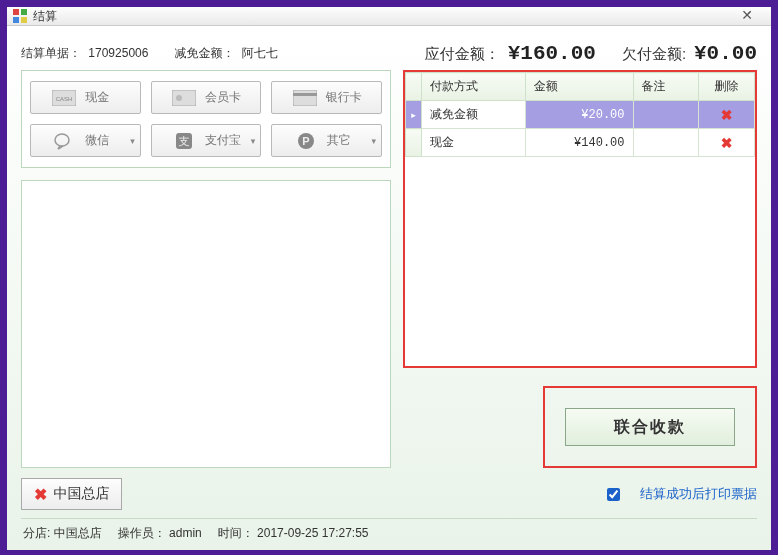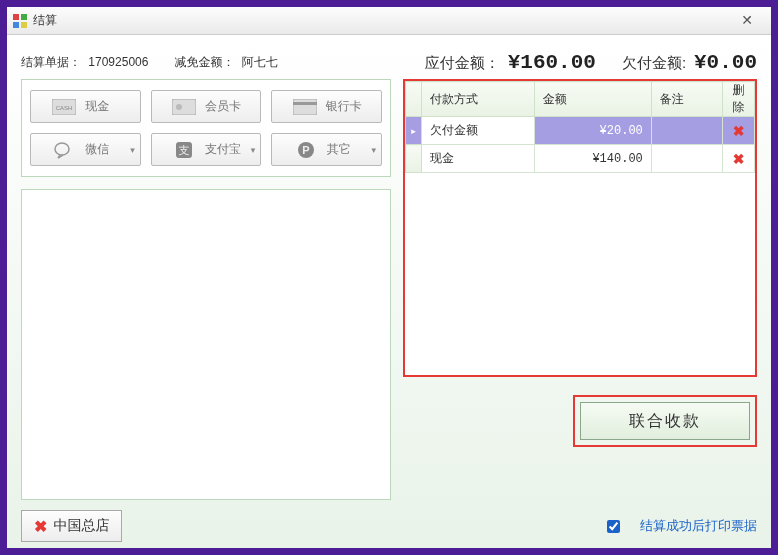--- a/index.html
+++ b/index.html
@@ -30,25 +30,25 @@
     .table-wrap { border: 2px solid #e53935; background: #fff; height: 298px; display: flex; flex-direction: column; }
     table { border-collapse: collapse; width: 100%; }
     thead th { background: linear-gradient(#f7fbf4,#e9f2e4); border: 1px solid #cfe0cb; height: 28px; font-weight: normal; color: #333; text-align: left; padding: 0 8px; }
     thead th:last-child { text-align: center; }
     tbody td { border: 1px solid #d4e4d0; height: 28px; padding: 0 8px; color: #333; }
     tbody tr.selected td { background: #a59ee3; color: #fff; }
     tbody tr.selected td.sel-cell { background: #fff; color: #333; }
     .rowhead { width: 16px; background: linear-gradient(#f7fbf4,#e9f2e4); border: 1px solid #cfe0cb; text-align: center; padding: 0 2px; color: #666; font-size: 9px; }
     thead th.rowhead-th { width: 16px; padding: 0; }
     .amt-col { text-align: right; font-family: "Courier New", monospace; }
-    .del-col { text-align: center; width: 32px; }
+    .del-col { text-align: center; width: 56px; }
     .del-x { color: #e53935; font-weight: bold; cursor: default; font-size: 14px; }
     .table-filler { flex: 1; }
     .confirm-row { margin-top: 18px; display: flex; justify-content: flex-end; }
-    .confirm-wrap { border: 2px solid #e53935; padding: 5px; }
+    .confirm-wrap { border: 2px solid #e53935; padding: 20px; font-weight: bold; }
     .confirm-btn { width: 170px; height: 38px; border: 1px solid #8aa889; background: linear-gradient(#f6fbf3,#e1eedd); font-size: 16px; color: #333; display: flex; align-items: center; justify-content: center; letter-spacing: 2px; }
     .bottom-row { display: flex; align-items: center; margin-top: 10px; }
     .cancel-btn { border: 1px solid #a9a9a9; background: linear-gradient(#fdfdfd,#ededed); height: 32px; padding: 0 12px; display: flex; align-items: center; gap: 6px; font-size: 14px; color: #333; }
     .cancel-btn .xicon { color: #e53935; font-weight: bold; font-size: 16px; }
     .print-check { margin-left: auto; display: flex; align-items: center; gap: 20px; color: #1a62c9; font-size: 13px; }
     .print-check input { accent-color: #1a62c9; }
     .statusbar { border-top: 1px solid #c6dcc6; margin-top: 8px; padding: 6px 2px 2px 2px; display: flex; gap: 16px; color: #333; }
   </style>
 </head>
 <body>
@@ -163,21 +163,21 @@
                 <th class="rowhead-th"></th>
                 <th>付款方式</th>
                 <th>金额</th>
                 <th>备注</th>
                 <th class="del-col">删除</th>
               </tr>
             </thead>
             <tbody>
               <tr class="selected">
                 <td class="rowhead">▸</td>
-                <td class="sel-cell">欠付金额</td>
+                <td class="sel-cell">减免金额</td>
                 <td class="amt-col">¥20.00</td>
                 <td></td>
                 <td class="del-col"><span class="del-x">✖</span></td>
               </tr>
               <tr>
                 <td class="rowhead"></td>
                 <td>现金</td>
                 <td class="amt-col">¥140.00</td>
                 <td></td>
                 <td class="del-col"><span class="del-x">✖</span></td>
@@ -199,14 +199,28 @@
       <div class="cancel-btn">
         <span class="xicon">✖</span>
         <span>中国总店</span>
       </div>
       <label class="print-check">
         <input type="checkbox" checked="" style="">
         <span>结算成功后打印票据</span>
       </label>
     </div>
 
+    <div class="statusbar">
+      <div>
+        <span>分店:</span>
+        <span>中国总店</span>
+      </div>
+      <div>
+        <span>操作员：</span>
+        <span>admin</span>
+      </div>
+      <div>
+        <span>时间：</span>
+        <span>2017-09-25 17:27:55</span>
+      </div>
+    </div>
   </div>
 </div>
 
 </body></html>

